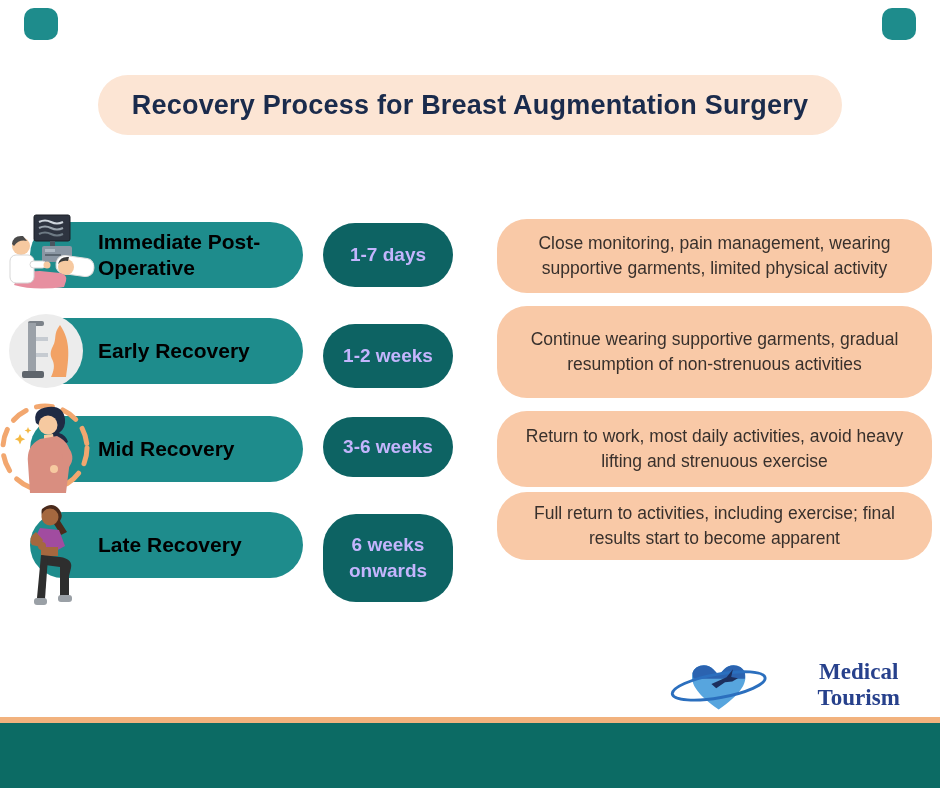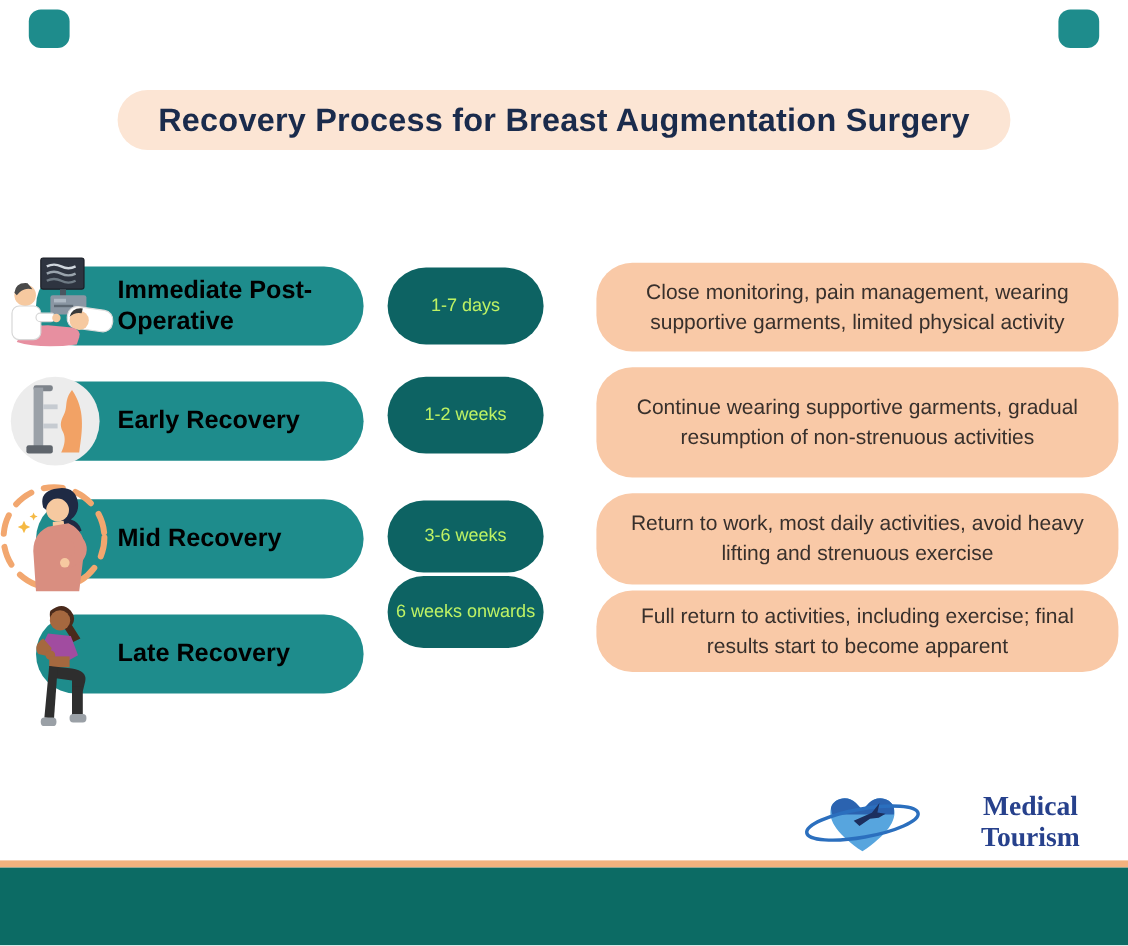--- a/index.html
+++ b/index.html
@@ -5,53 +5,53 @@
   html,body{margin:0;padding:0;background:#fff;}
   .canvas{
     position:relative;width:940px;height:788px;background:#fff;overflow:hidden;
     font-family:"Liberation Sans",sans-serif;
   }
   .corner{position:absolute;width:34px;height:32px;border-radius:10px;background:var(--accent-teal,#1E8C8C);}
   .corner.tl{left:24px;top:8px;}
   .corner.tr{right:24px;top:8px;}
 
   .title-pill{
-    position:absolute;left:98px;top:75px;width:744px;height:50px;border-radius:30px;
+    position:absolute;left:98px;top:75px;width:744px;height:60px;border-radius:30px;
     background:var(--title-box,#FCE5D4);color:var(--title-text,#1A2B4C);
     display:flex;align-items:center;justify-content:center;
     font-size:27px;font-weight:bold;letter-spacing:.2px;
   }
 
   .stage-pill{
     position:absolute;left:30px;width:273px;height:66px;border-radius:33px;z-index:1;
     background:var(--accent-teal,#1E8C8C);color:#000000;font-weight:bold;font-size:21px;line-height:1.25;
     display:flex;align-items:center;padding-left:68px;box-sizing:border-box;
   }
   .time-pill{
     position:absolute;left:323px;width:130px;border-radius:33px;
-    background:var(--accent-teal-dark,#0D6363);color:#bef264;font-weight:normal;font-size:15px;line-height:1.35;
+    background:var(--accent-teal-dark,#0D6363);color:#c4b5fd;font-weight:bold;font-size:19px;line-height:1.35;
     display:flex;align-items:center;justify-content:center;text-align:center;
   }
   .desc-box{
     position:absolute;left:497px;width:435px;border-radius:30px;
     background:var(--peach-box,#F9C9A7);color:var(--body-text,#38302C);
     font-size:17.5px;line-height:1.45;text-align:center;
     display:flex;align-items:center;justify-content:center;
     padding:8px 20px;box-sizing:border-box;
   }
   .row-icon{position:absolute;z-index:2;}
   .icon-1{left:4px;top:213px;}
   .icon-2{left:8px;top:313px;}
   .icon-3{left:0px;top:401px;}
   .icon-4{left:12px;top:503px;}
 
   .sp1{top:222px;}  .tp1{top:223px;height:64px;} .db1{top:219px;height:74px;}
-  .sp2{top:318px;}  .tp2{top:314px;height:64px;justify-content:center;} .db2{top:306px;height:92px;}
+  .sp2{top:318px;}  .tp2{top:324px;height:64px;justify-content:center;} .db2{top:306px;height:92px;}
   .sp3{top:416px;}  .tp3{top:417px;height:60px;} .db3{top:411px;height:76px;}
-  .sp4{top:512px;}  .tp4{top:480px;height:60px;} .db4{top:492px;height:68px;}
+  .sp4{top:512px;}  .tp4{top:514px;height:88px;} .db4{top:492px;height:68px;}
 
   .logo{position:absolute;left:668px;top:654px;display:flex;align-items:center;gap:8px;z-index:3;}
   .logo-text{
     color:var(--logo-blue,#27418C);font-weight:bold;font-size:23px;line-height:1.12;text-align:center;font-family:Liberation Serif, serif;
   }
   .footer-stripe{position:absolute;left:0;top:717px;width:940px;height:6px;background:var(--footer-stripe,#F2B27E);}
   .footer-bar{position:absolute;left:0;top:723px;width:940px;height:65px;background:var(--footer-teal,#0C6B64);}
 </style>
 </head>
 <body>

